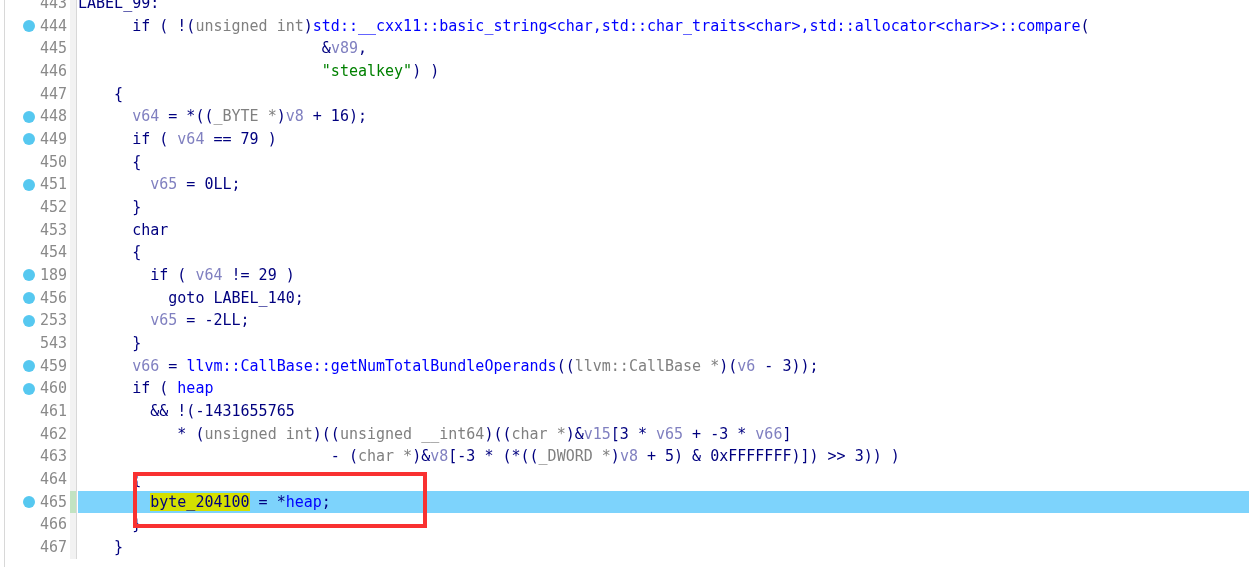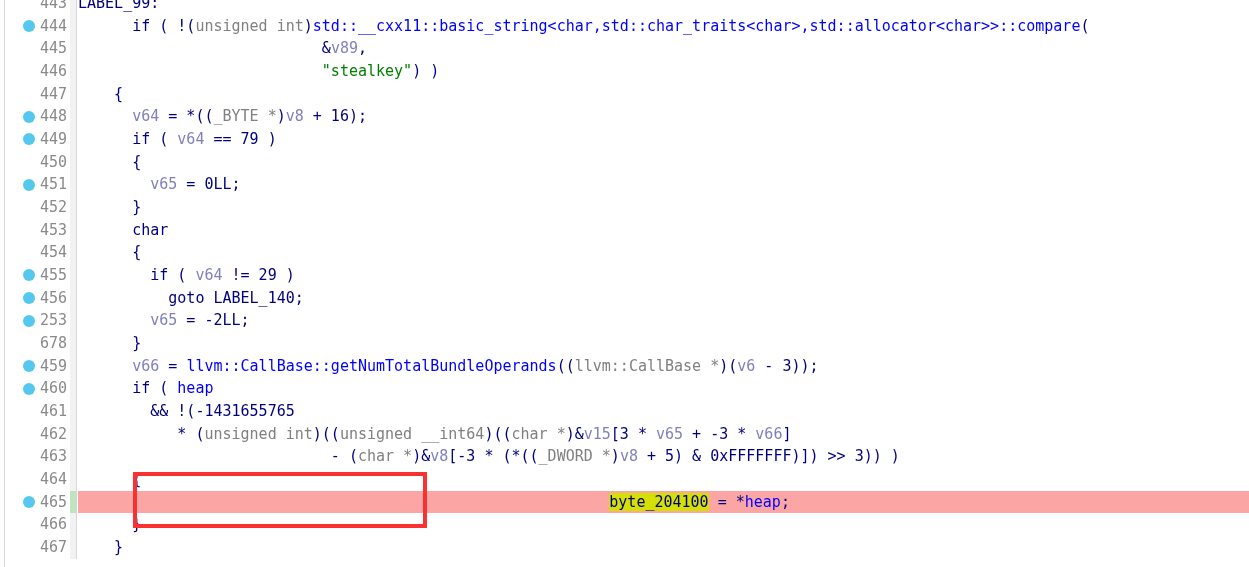--- a/index.html
+++ b/index.html
@@ -45,21 +45,21 @@
 
   .code-line {
     position: relative;
     height: 22.68px;
     line-height: 22.68px;
     white-space: pre;
     font-size: 15px;
     font-family: "DejaVu Sans Mono", "Liberation Mono", monospace;
   }
 
-  .line-hl { background: #fca5a5; text-align: center; }
+  .line-hl { background: #7dd3fc; }
 
   
   .gutter {
     position: absolute;
     left: 0; top: 0;
     width: 64px;
     height: 100%;
     text-align: right;
     box-sizing: border-box;
     padding-right: 3px;
@@ -135,24 +135,24 @@
       <div class="code-line"><div class="gutter"><span class="num">445</span></div><div class="gutter-rule"></div><div class="code-text"><span class="t-plain">                           &amp;</span><span class="t-var">v89</span><span class="t-plain">,</span></div></div>
       <div class="code-line"><div class="gutter"><span class="num">446</span></div><div class="gutter-rule"></div><div class="code-text"><span class="t-plain">                           </span><span class="t-str">"stealkey"</span><span class="t-plain">) )</span></div></div>
       <div class="code-line"><div class="gutter"><span class="num">447</span></div><div class="gutter-rule"></div><div class="code-text"><span class="t-plain">    {</span></div></div>
       <div class="code-line"><div class="gutter"><span class="bp-dot"></span><span class="num">448</span></div><div class="gutter-rule"></div><div class="code-text"><span class="t-plain">      </span><span class="t-var">v64</span><span class="t-plain"> = *((</span><span class="t-type">_BYTE *</span><span class="t-plain">)</span><span class="t-var">v8</span><span class="t-plain"> + 16);</span></div></div>
       <div class="code-line"><div class="gutter"><span class="bp-dot"></span><span class="num">449</span></div><div class="gutter-rule"></div><div class="code-text"><span class="t-plain">      if ( </span><span class="t-var">v64</span><span class="t-plain"> == 79 )</span></div></div>
       <div class="code-line"><div class="gutter"><span class="num">450</span></div><div class="gutter-rule"></div><div class="code-text"><span class="t-plain">      {</span></div></div>
       <div class="code-line"><div class="gutter"><span class="bp-dot"></span><span class="num">451</span></div><div class="gutter-rule"></div><div class="code-text"><span class="t-plain">        </span><span class="t-var">v65</span><span class="t-plain"> = 0LL;</span></div></div>
       <div class="code-line"><div class="gutter"><span class="num">452</span></div><div class="gutter-rule"></div><div class="code-text"><span class="t-plain">      }</span></div></div>
       <div class="code-line"><div class="gutter"><span class="num">453</span></div><div class="gutter-rule"></div><div class="code-text"><span class="t-plain">      char</span></div></div>
       <div class="code-line"><div class="gutter"><span class="num">454</span></div><div class="gutter-rule"></div><div class="code-text"><span class="t-plain">      {</span></div></div>
-      <div class="code-line"><div class="gutter"><span class="bp-dot"></span><span class="num">455</span></div><div class="gutter-rule"></div><div class="code-text"><span class="t-plain">        if ( </span><span class="t-var">v64</span><span class="t-plain"> != 29 )</span></div></div>
+      <div class="code-line"><div class="gutter"><span class="bp-dot"></span><span class="num">189</span></div><div class="gutter-rule"></div><div class="code-text"><span class="t-plain">        if ( </span><span class="t-var">v64</span><span class="t-plain"> != 29 )</span></div></div>
       <div class="code-line"><div class="gutter"><span class="bp-dot"></span><span class="num">456</span></div><div class="gutter-rule"></div><div class="code-text"><span class="t-plain">          goto LABEL_140;</span></div></div>
       <div class="code-line"><div class="gutter"><span class="bp-dot"></span><span class="num">253</span></div><div class="gutter-rule"></div><div class="code-text"><span class="t-plain">        </span><span class="t-var">v65</span><span class="t-plain"> = -2LL;</span></div></div>
-      <div class="code-line"><div class="gutter"><span class="num">678</span></div><div class="gutter-rule"></div><div class="code-text"><span class="t-plain">      }</span></div></div>
+      <div class="code-line"><div class="gutter"><span class="num">543</span></div><div class="gutter-rule"></div><div class="code-text"><span class="t-plain">      }</span></div></div>
       <div class="code-line"><div class="gutter"><span class="bp-dot"></span><span class="num">459</span></div><div class="gutter-rule"></div><div class="code-text"><span class="t-plain">      </span><span class="t-var">v66</span><span class="t-plain"> = </span><span class="t-func">llvm::CallBase::getNumTotalBundleOperands</span><span class="t-plain">((</span><span class="t-type">llvm::CallBase *</span><span class="t-plain">)(</span><span class="t-var">v6</span><span class="t-plain"> - 3));</span></div></div>
       <div class="code-line"><div class="gutter"><span class="bp-dot"></span><span class="num">460</span></div><div class="gutter-rule"></div><div class="code-text"><span class="t-plain">      if ( </span><span class="t-glob">heap</span></div></div>
       <div class="code-line"><div class="gutter"><span class="num">461</span></div><div class="gutter-rule"></div><div class="code-text"><span class="t-plain">        &amp;&amp; !(-1431655765</span></div></div>
       <div class="code-line"><div class="gutter"><span class="num">462</span></div><div class="gutter-rule"></div><div class="code-text"><span class="t-plain">           * (</span><span class="t-type">unsigned int</span><span class="t-plain">)((</span><span class="t-type">unsigned __int64</span><span class="t-plain">)((</span><span class="t-type">char *</span><span class="t-plain">)&amp;</span><span class="t-var">v15</span><span class="t-plain">[3 * </span><span class="t-var">v65</span><span class="t-plain"> + -3 * </span><span class="t-var">v66</span><span class="t-plain">]</span></div></div>
       <div class="code-line"><div class="gutter"><span class="num">463</span></div><div class="gutter-rule"></div><div class="code-text"><span class="t-plain">                            - (</span><span class="t-type">char *</span><span class="t-plain">)&amp;</span><span class="t-var">v8</span><span class="t-plain">[-3 * (*((</span><span class="t-type">_DWORD *</span><span class="t-plain">)</span><span class="t-var">v8</span><span class="t-plain"> + 5) &amp; 0xFFFFFFF)]) &gt;&gt; 3)) )</span></div></div>
       <div class="code-line"><div class="gutter"><span class="num">464</span></div><div class="gutter-rule"></div><div class="code-text"><span class="t-plain">      {</span></div></div>
       <div class="code-line" style="background: transparent;"><div class="gutter"><span class="bp-dot"></span><span class="num">465</span></div><div class="gutter-rule" style="background: rgb(194, 227, 194);"></div><div class="code-text line-hl"><span class="t-plain">        </span><span class="t-glob hl-yellow">byte_204100</span><span class="t-plain"> = *</span><span class="t-glob">heap</span><span class="t-plain">;</span></div></div>
       <div class="code-line"><div class="gutter"><span class="num">466</span></div><div class="gutter-rule"></div><div class="code-text"><span class="t-plain">      }</span></div></div>
       <div class="code-line"><div class="gutter"><span class="num">467</span></div><div class="gutter-rule"></div><div class="code-text"><span class="t-plain">    }</span></div></div>
     </div>

